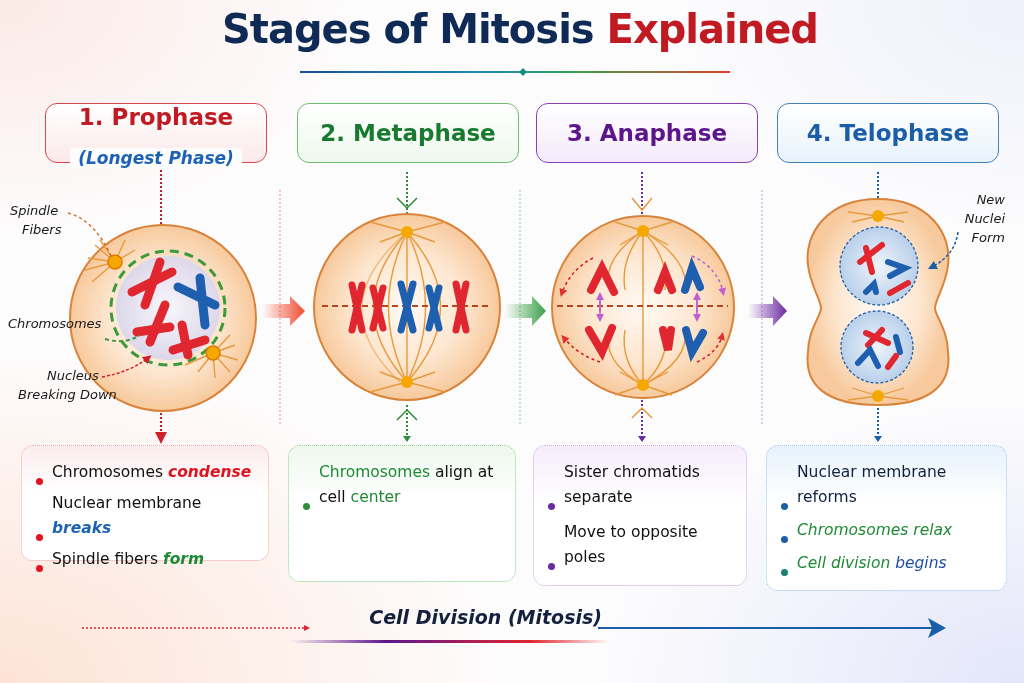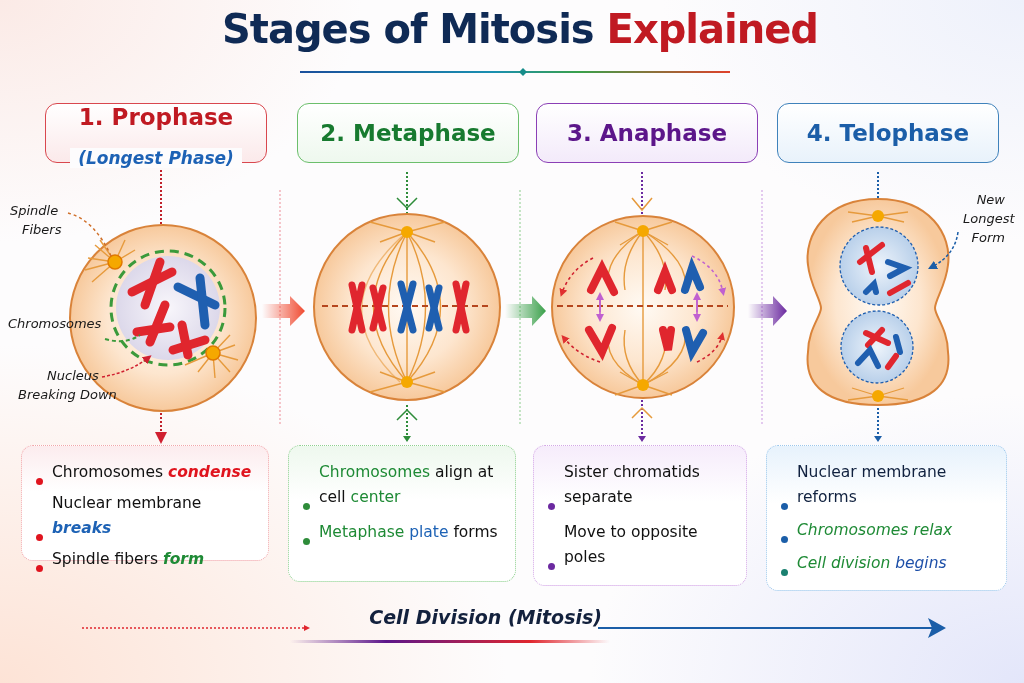--- a/index.html
+++ b/index.html
@@ -331,21 +331,21 @@
   <div style="padding-left:12px;">Fibers</div>
 </div>
 <div class="label" style="left:8px; top:314px;">Chromosomes</div>
 <div class="label" style="left:18px; top:366px; text-align:right;">
   <div style="padding-right:18px;">Nucleus</div>
   <div>Breaking Down</div>
 </div>
 
 <div class="label" style="left:963px; top:190px; text-align:right; width:42px;">
   <div>New</div>
-  <div>Longest</div>
+  <div>Nuclei</div>
   <div>Form</div>
 </div>
 
 <div class="info-box b1">
     <div class="bullet">
       <span class="dot" style="background: rgb(224, 20, 30);"></span>
       <span class="bullet-text"><span>Chromosomes </span><span style="color:#e0141e;font-weight:bold;font-style:italic;">condense</span></span>
     </div>
     <div class="bullet">
       <span class="dot" style="background: rgb(224, 20, 30);"></span>
@@ -354,24 +354,20 @@
     <div class="bullet">
       <span class="dot" style="background: rgb(224, 20, 30);"></span>
       <span class="bullet-text"><span>Spindle fibers </span><span style="color:#1e8a35;font-weight:bold;font-style:italic;">form</span></span>
     </div>
   </div>
 <div class="info-box b2">
     <div class="bullet">
       <span class="dot" style="background: rgb(46, 140, 58);"></span>
       <span class="bullet-text"><span style="color:#1e8a35;">Chromosomes</span><span> align at cell </span><span style="color:#1e8a35;">center</span></span>
     </div>
-    <div class="bullet">
-      <span class="dot" style="background: rgb(46, 140, 58);"></span>
-      <span class="bullet-text"><span style="color:#1e8a35;">Metaphase</span><span> </span><span style="color:#1d62b5;">plate</span><span> forms</span></span>
-    </div>
   </div>
 <div class="info-box b3">
     <div class="bullet">
       <span class="dot" style="background: rgb(107, 42, 160);"></span>
       <span class="bullet-text"><span>Sister chromatids separate</span></span>
     </div>
     <div class="bullet">
       <span class="dot" style="background: rgb(107, 42, 160);"></span>
       <span class="bullet-text"><span>Move to opposite poles</span></span>
     </div>

